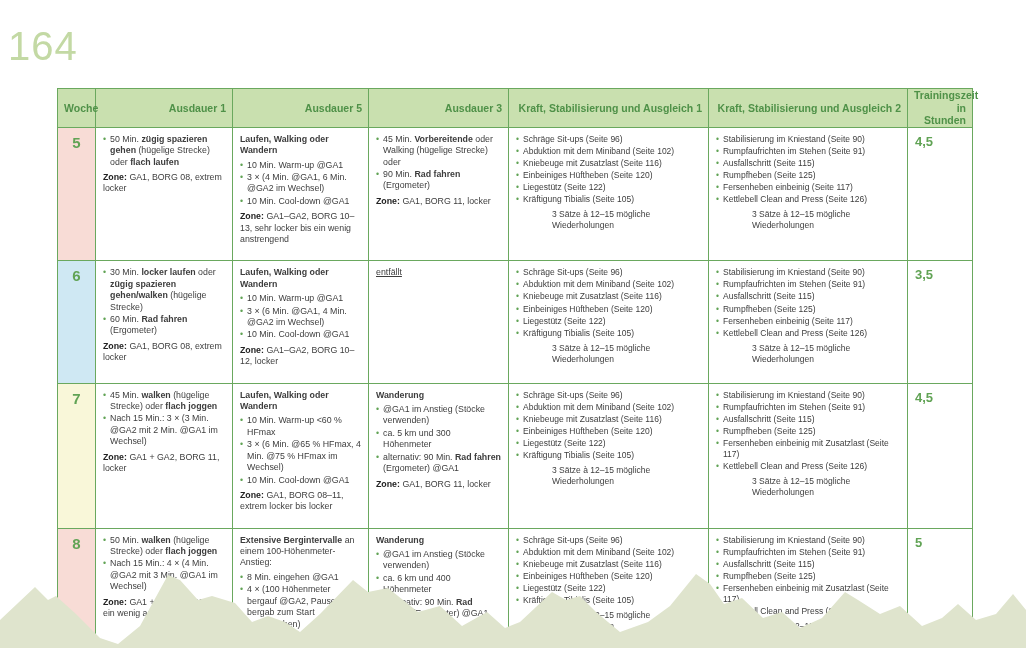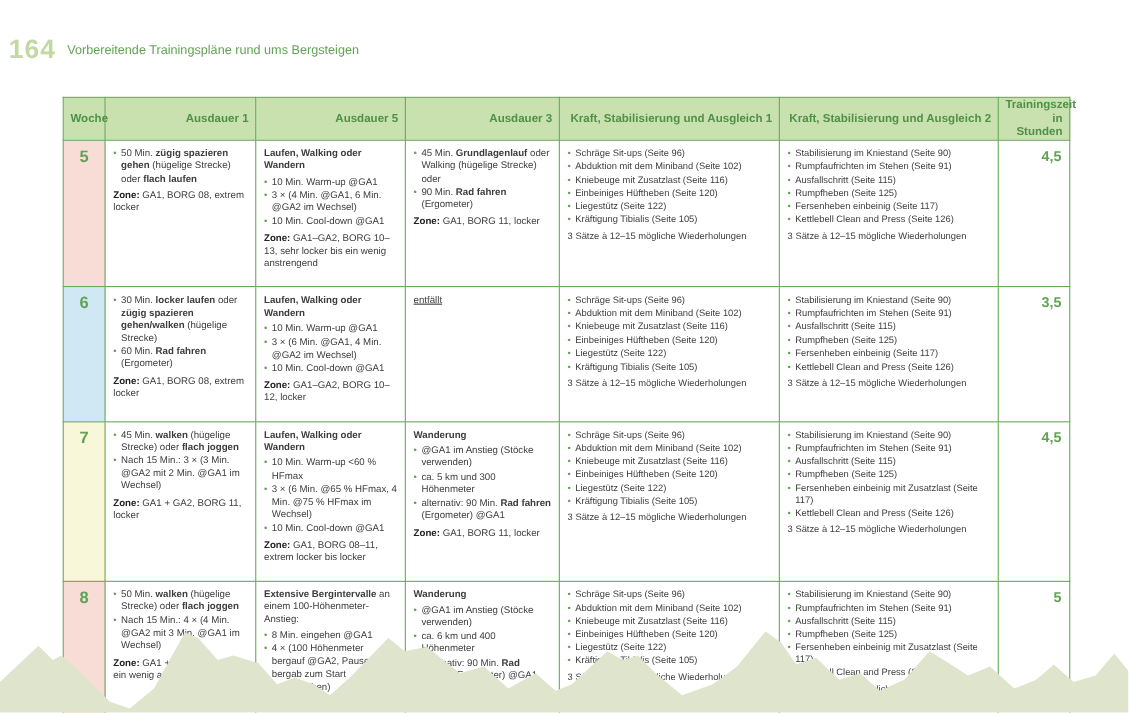--- a/index.html
+++ b/index.html
@@ -12,21 +12,21 @@
   }
   .page{position:absolute;inset:0;}
 
   
   .pagehead{
     position:absolute;top:28px;left:8px;right:8px;height:36px;
     display:flex;justify-content:space-between;align-items:center;
   }
   .ph-left,.ph-right{display:flex;align-items:center;gap:10px;}
   .pagenum{
-    font-size:24px;font-weight:bold;color:var(--pale-green);
+    font-size:40px;font-weight:normal;color:var(--pale-green);
     letter-spacing:1px;line-height:1;
   }
   .ph-title{font-size:11.5px;color:var(--mid-green);}
 
   
   table.plan{
     position:absolute;left:57px;top:88px;
     border-collapse:collapse;table-layout:fixed;
     width:915px;
   }
@@ -48,46 +48,45 @@
     font-size:10.5px;font-weight:bold;
     text-align:right;vertical-align:middle;
     height:30px;line-height:1.2;
     padding:0 6px;
   }
   td.week{
     text-align:center;vertical-align:middle;
     font-size:15px;font-weight:bold;color:var(--mid-green);
   }
   td.time{
-    text-align:right;vertical-align:middle;
+    text-align:left;vertical-align:middle;
     font-size:13px;font-weight:bold;color:var(--mid-green);
   }
   td.body-cell{font-size:8.8px;color:#3d3d3d;line-height:1.3;}
   td.kcell{font-size:8.5px;}
   .cell-title{margin:0 0 3px 0;font-weight:normal;}
   .cell-title b{font-weight:bold;}
   .bullet{display:flex;margin:0 0 1px 0;}
   .bullet .dot{color:var(--mid-green);margin-right:4px;flex:0 0 auto;}
   .zone{margin-top:4px;}
   .zone b{color:#222;}
-  .cell-footer{margin-top:4px;}
+  .cell-footer{margin-top:4px;margin-left:36px;}
   .plain-text{margin:0;text-decoration:underline;}
 
   
   .mountains{position:absolute;left:0;bottom:0;width:1026px;height:78px;display:block;}
 </style>
 </head>
 <body style="--dark-green: #4f9148; --mid-green: #61a355; --line-green: #6aa85e; --head-bg: #c9e0af; --pale-green: #c3d9a4;">
 
 <div class="page">
 
   <div class="pagehead">
     <div class="ph-left">
       <span class="pagenum">164</span>
-      <span class="ph-title">Vorbereitende Trainingspläne rund ums Bergsteigen</span>
     </div>
   </div>
 
   <table class="plan">
     <colgroup>
       <col>
         <col>
         <col>
         <col>
         <col>
@@ -127,21 +126,21 @@
             </div>
             <div class="bullet">
               <span class="dot">•</span>
               <span>10 Min. Cool-down @GA1</span>
             </div>
             <p class="zone"><b>Zone:</b> GA1–GA2, BORG 10–13, sehr locker bis ein wenig anstrengend</p>
           </td>
           <td class="body-cell">
             <div class="bullet">
               <span class="dot">•</span>
-              <span>45 Min. <b>Grundlagenlauf</b> oder Walking (hügelige Strecke) oder</span>
+              <span>45 Min. <b>Vorbereitende</b> oder Walking (hügelige Strecke) oder</span>
             </div>
             <div class="bullet">
               <span class="dot">•</span>
               <span>90 Min. <b>Rad fahren</b> (Ergometer)</span>
             </div>
             <p class="zone"><b>Zone:</b> GA1, BORG 11, locker</p>
           </td>
           <td class="body-cell kcell">
             <div class="bullet">
               <span class="dot">•</span>

